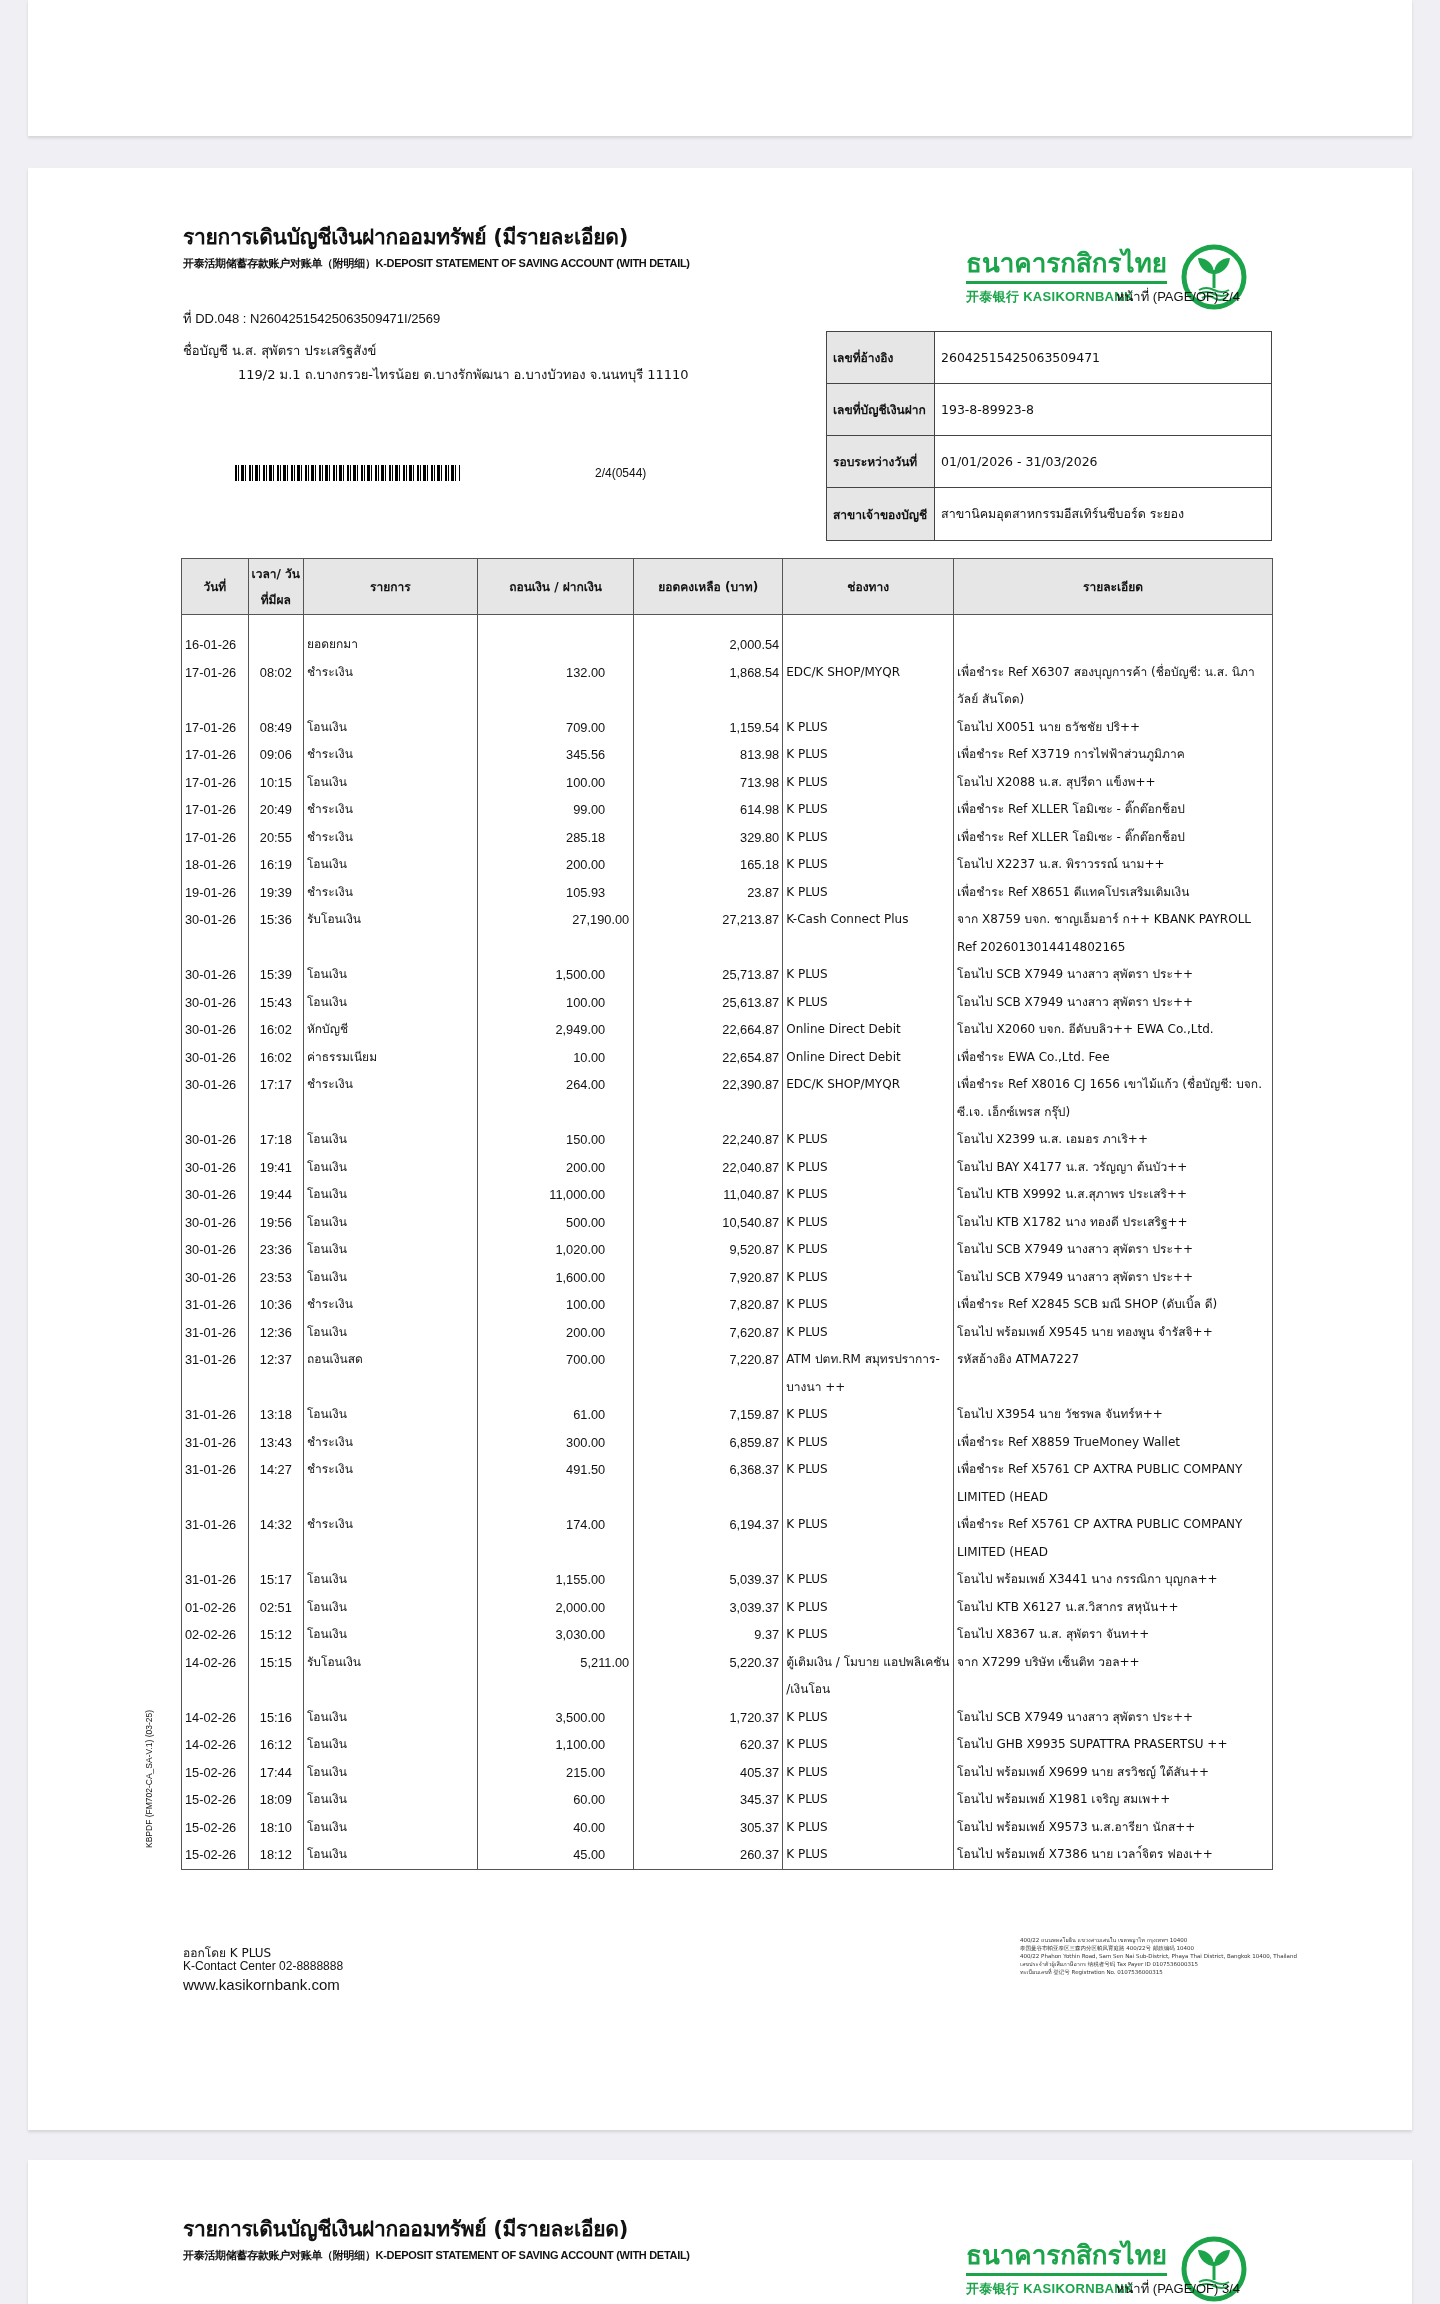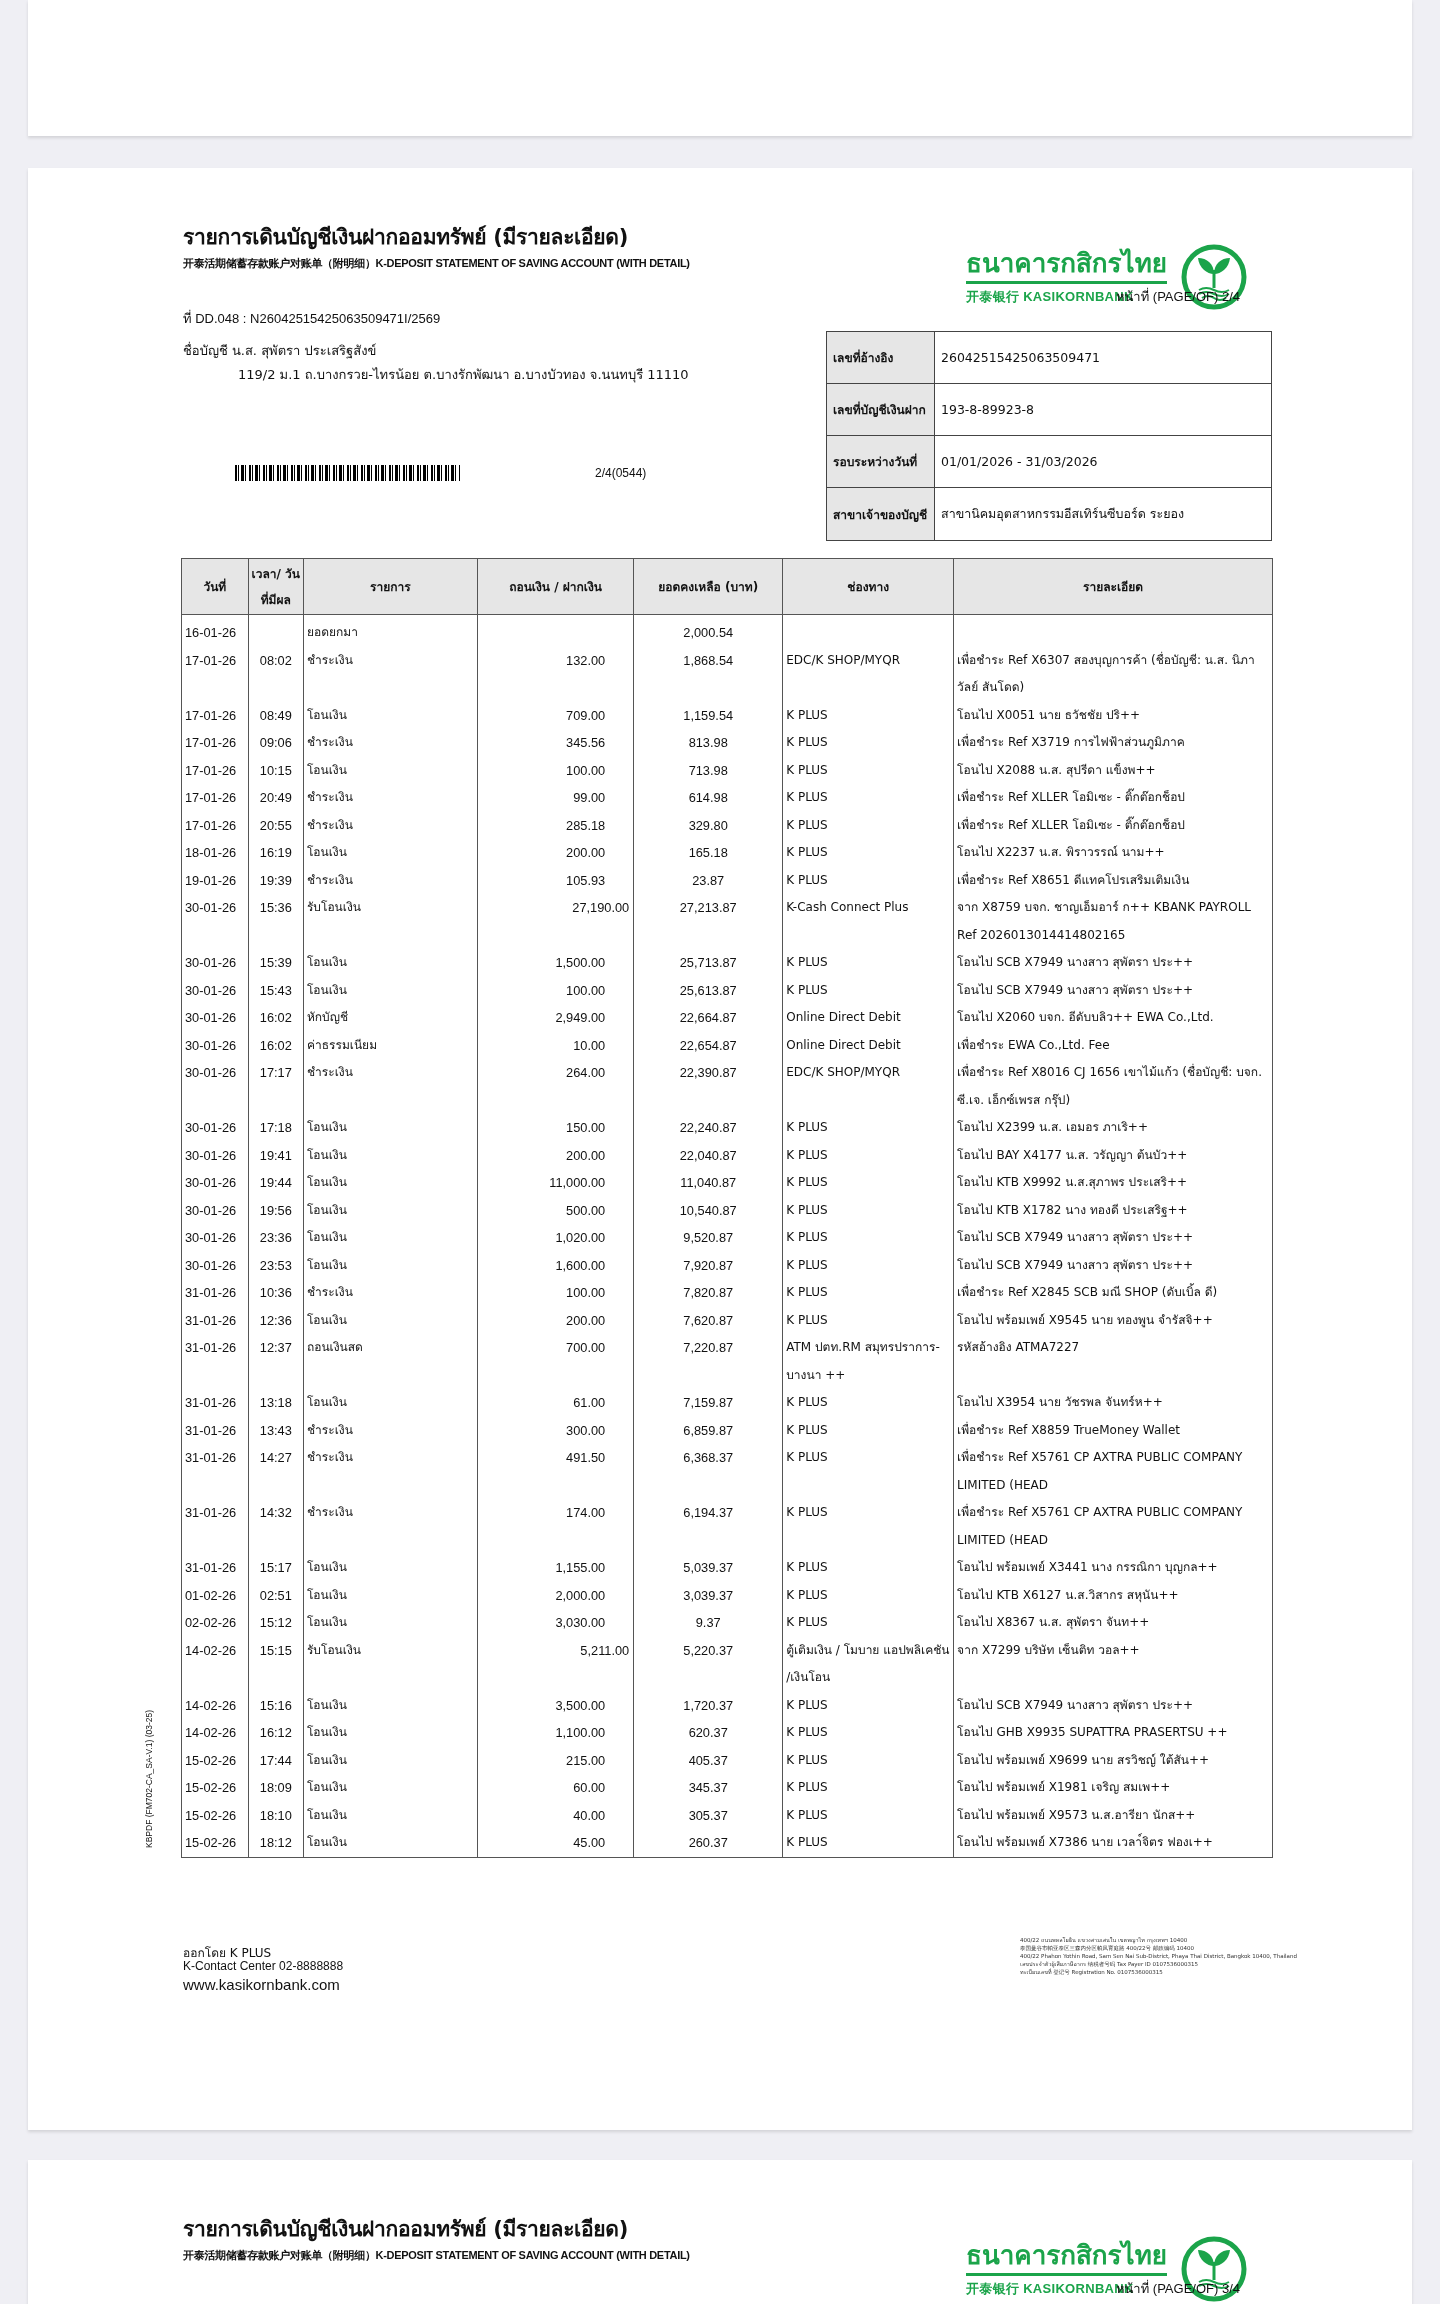--- a/index.html
+++ b/index.html
@@ -83,27 +83,27 @@
   }
   .tx-table th {
     background: #e6e6e6; font-weight: bold; height: 56px;
     border: 1.5px solid #555; font-size: 12px;
     font-family: "DejaVu Sans", sans-serif; line-height: 26px;
   }
   .tx-table td {
     border-left: 1.5px solid #555; border-right: 1.5px solid #555;
     vertical-align: top; line-height: 27.5px; padding: 0 3px;
   }
-  .tx-table tr:first-child td { padding-top: 4px; }
+  .tx-table tr:first-child td { padding-top: 16px; }
   .c-date { width: 64px; text-align: left; }
   .c-time { width: 53px; text-align: center; }
   .c-type { width: 167px; text-align: left; font-family: "DejaVu Sans", sans-serif; font-size: 12px; }
   .c-amt { width: 150px; text-align: right; padding-right: 28px !important; }
   .c-amt.dep { padding-right: 4px !important; }
-  .c-bal { width: 143px; text-align: center; }
+  .c-bal { width: 143px; text-align: right; }
   .c-ch { width: 164px; text-align: left; font-family: "DejaVu Sans", sans-serif; font-size: 12px; }
   .c-det { width: 306px; text-align: left; font-family: "DejaVu Sans", sans-serif; font-size: 12px; }
   .side-code {
     position: absolute; left: 116px; top: 1680px;
     transform: rotate(-90deg); transform-origin: left top;
     font-size: 8.5px; white-space: nowrap;
   }
   .foot-by { position: absolute; left: 155px; top: 1775px; font-size: 12px; font-family: "DejaVu Sans", sans-serif; }
   .foot-contact { position: absolute; left: 155px; top: 1791px; font-size: 12px; }
   .foot-web { position: absolute; left: 155px; top: 1808px; font-size: 15px; }

